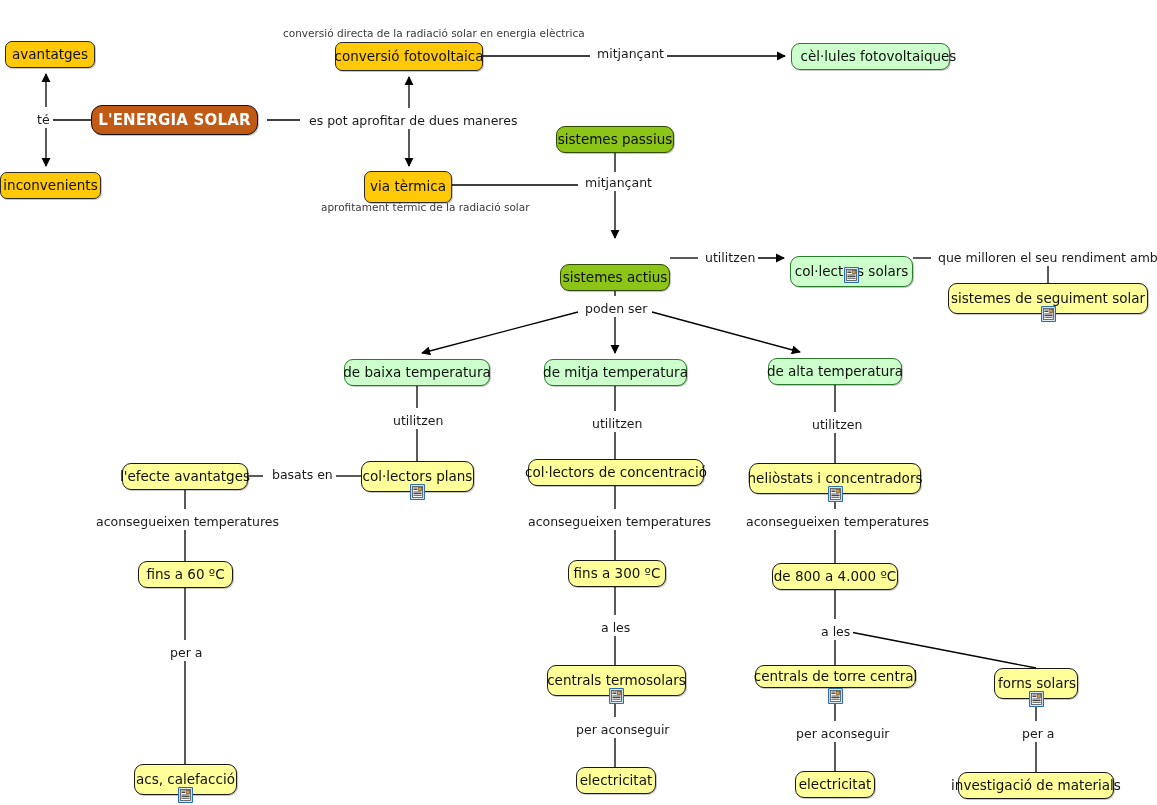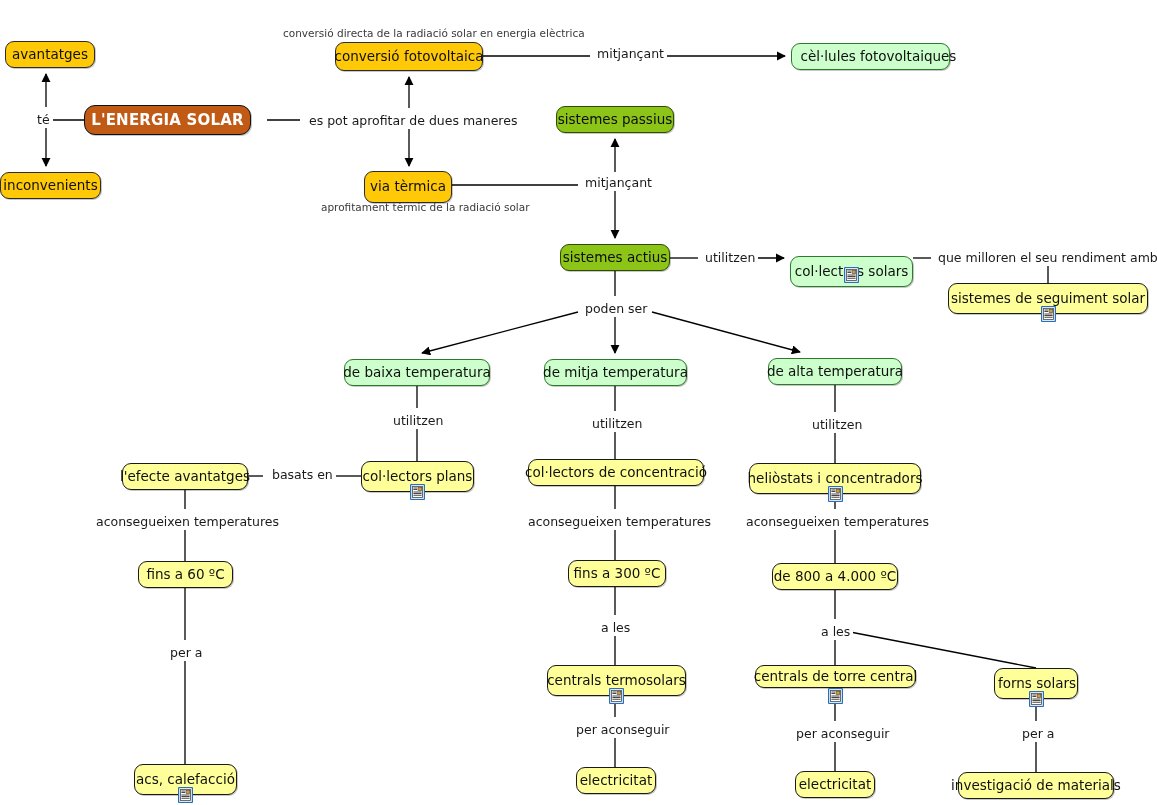--- a/index.html
+++ b/index.html
@@ -41,22 +41,22 @@
   }
   .node.root {
     background: #c05a14;
     color: #ffffff;
     font-weight: bold;
     font-size: 15px;
     letter-spacing: 0.2px;
     border-color: #101010;
     border-radius: 11px;
   }
-  .node.orange   { background: #ffc907; border-color: #2b2b2b; }
-  .node.olive    { background: #8cc417; border-color: #2f4b00; color: #0d0d0d; }
+  .node.orange   { background: #ffc907; border-color: #2b2b2b; border-radius: 7px; }
+  .node.olive    { background: #8cc417; border-color: #2f4b00; color: #0d0d0d; margin-top: 20px; }
   .node.lgreen   { background: #ccffcc; border-color: #2c7a2c; }
   .node.yellow   { background: #ffff99; border-color: #1a1a1a; }
 
   .edge-label {
     position: absolute;
     font-size: 12.5px;
     color: #1a1a1a;
     background: #ffffff;
     white-space: nowrap;
     line-height: 1;
@@ -156,21 +156,21 @@
 
       <line x1="1036" y1="699" x2="1036" y2="721"></line>
       <line x1="1036" y1="740" x2="1036" y2="772"></line>
     </g>
   </svg>
 
   <div id="nodes-layer">
       <div class="node orange" style="left: 5px; top: 41px; width: 90px; height: 27px;">
         <span>avantatges</span>
       </div>
-      <div class="node root" style="left: 84px; top: 105px; width: 167px; height: 30px;">
+      <div class="node root" style="left: 91px; top: 105px; width: 167px; height: 30px;">
         <span>L'ENERGIA SOLAR</span>
       </div>
       <div class="node orange" style="left: 0px; top: 172px; width: 101px; height: 27px;">
         <span>inconvenients</span>
       </div>
       <div class="node orange" style="left: 335px; top: 42px; width: 148px; height: 29px;">
         <span>conversió fotovoltaica</span>
       </div>
       <div class="node orange" style="left: 364px; top: 171px; width: 88px; height: 32px;">
         <span>via tèrmica</span>

